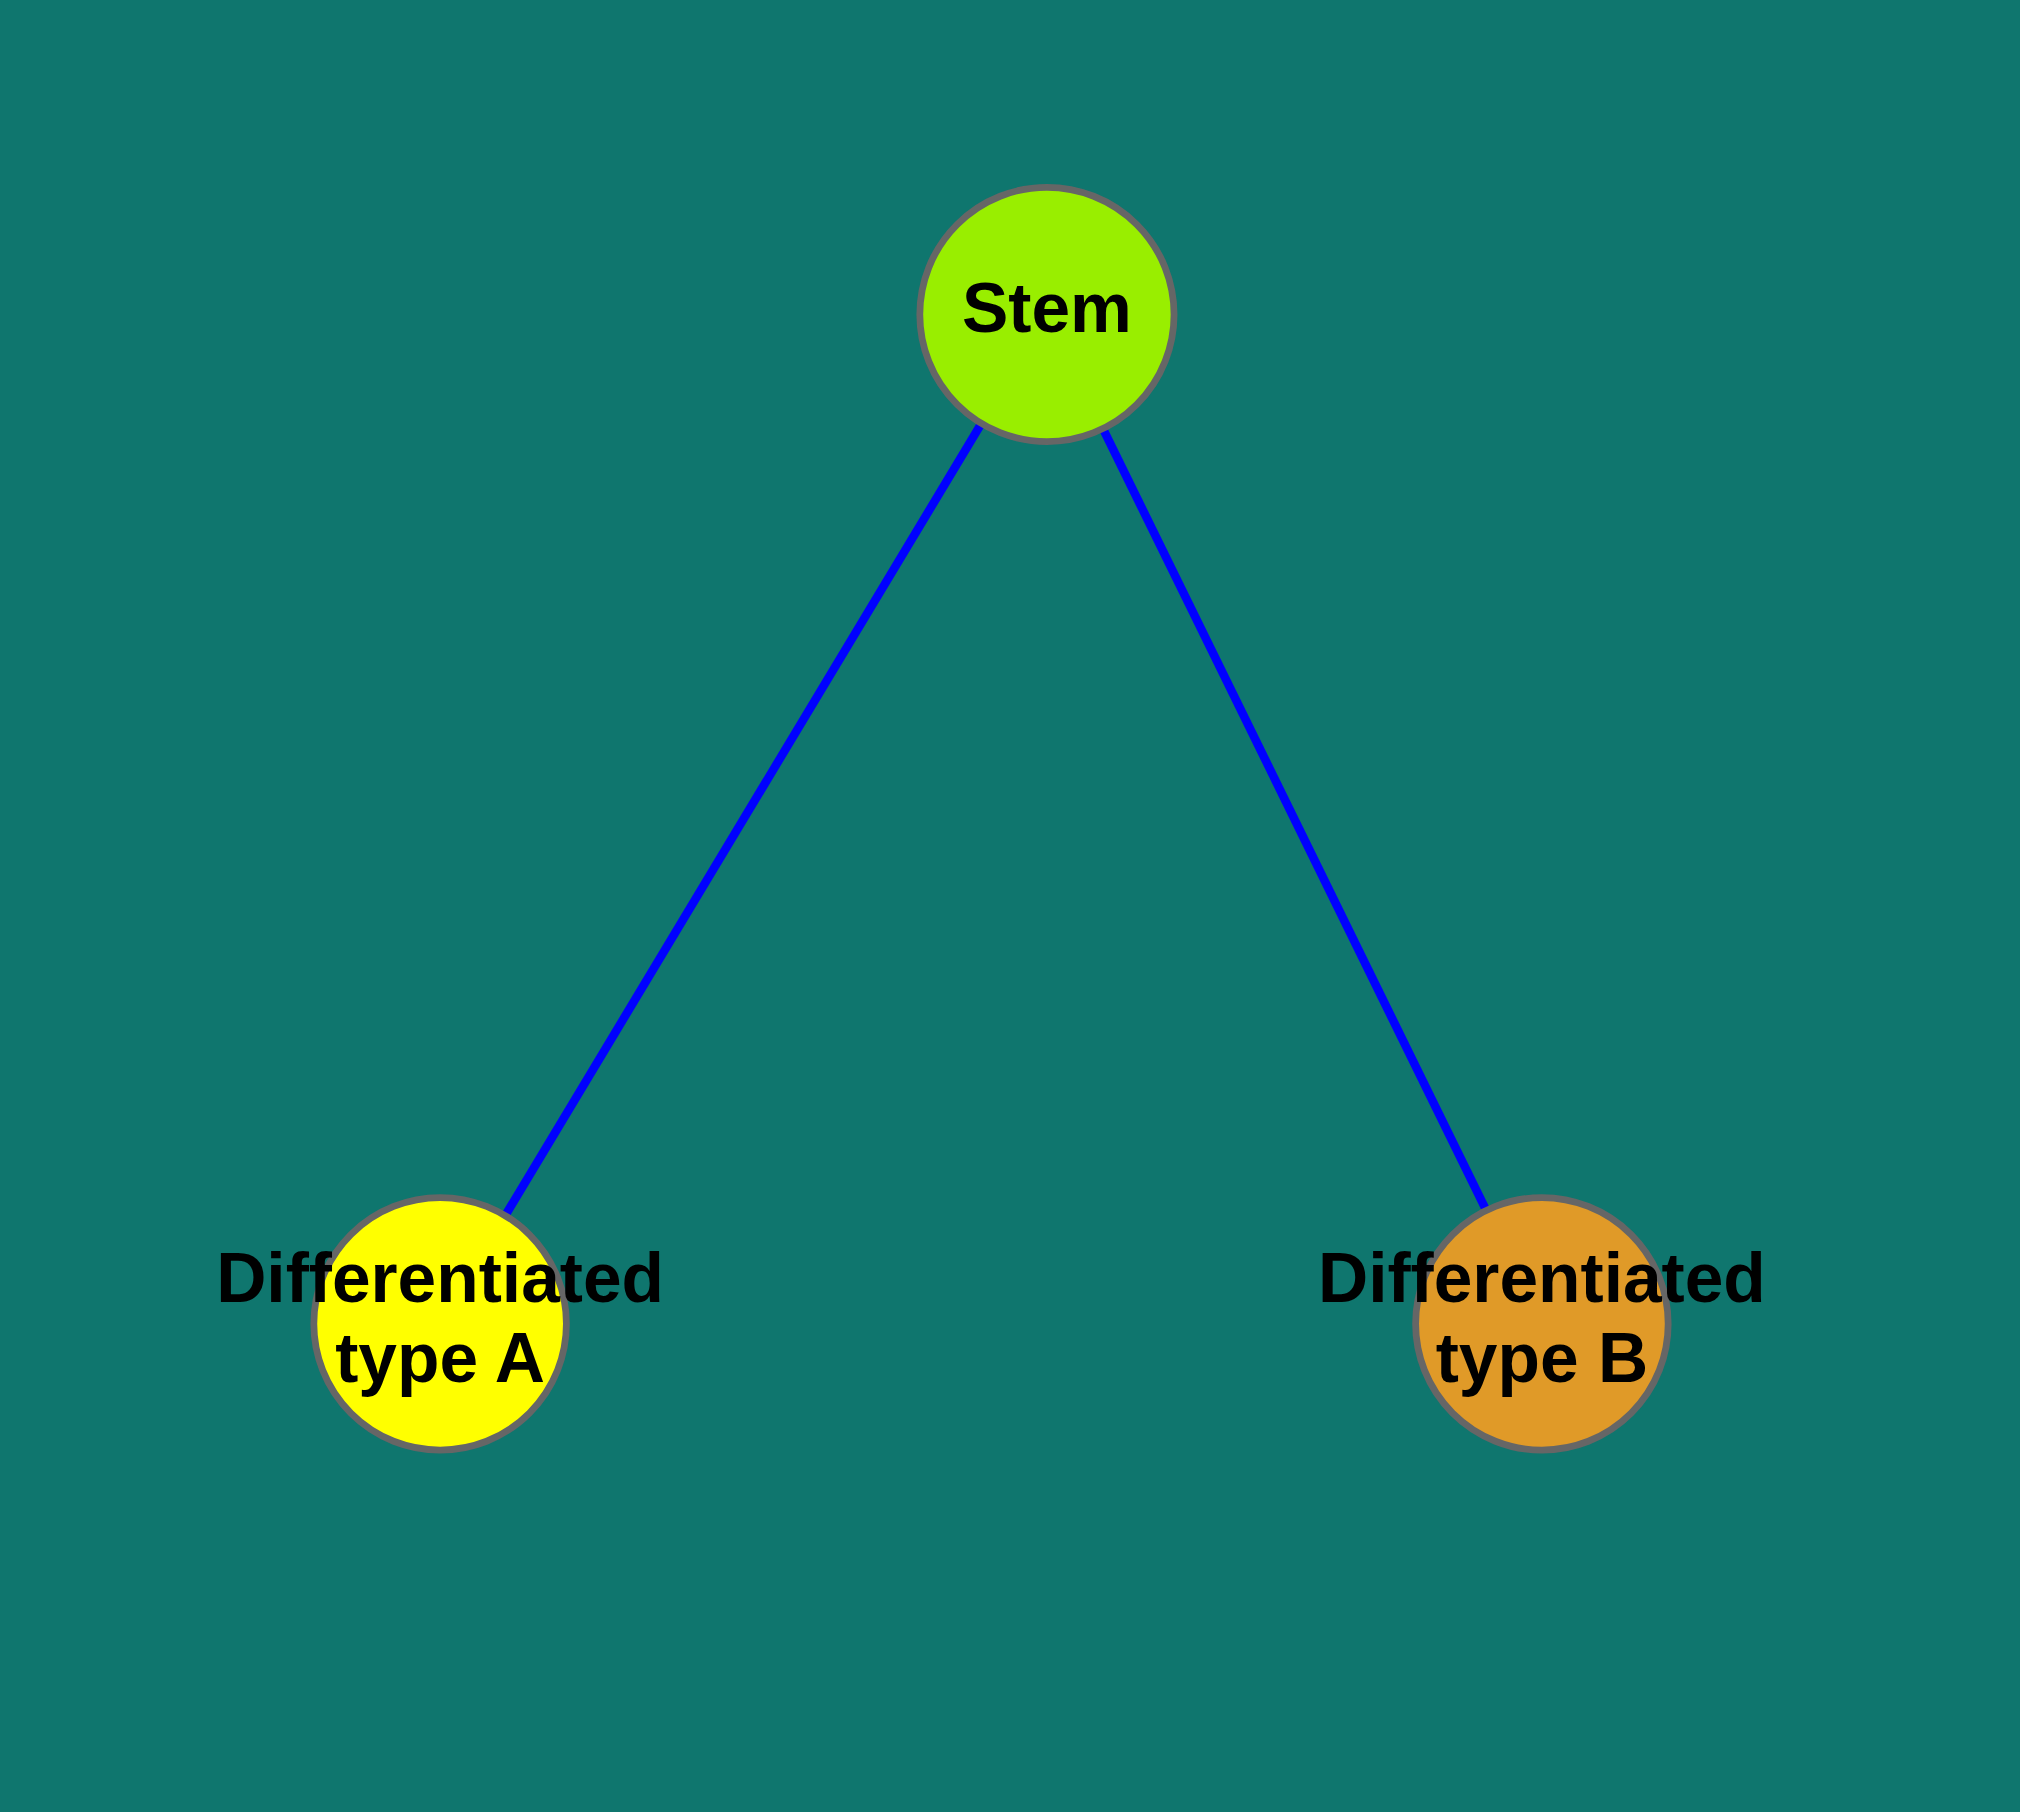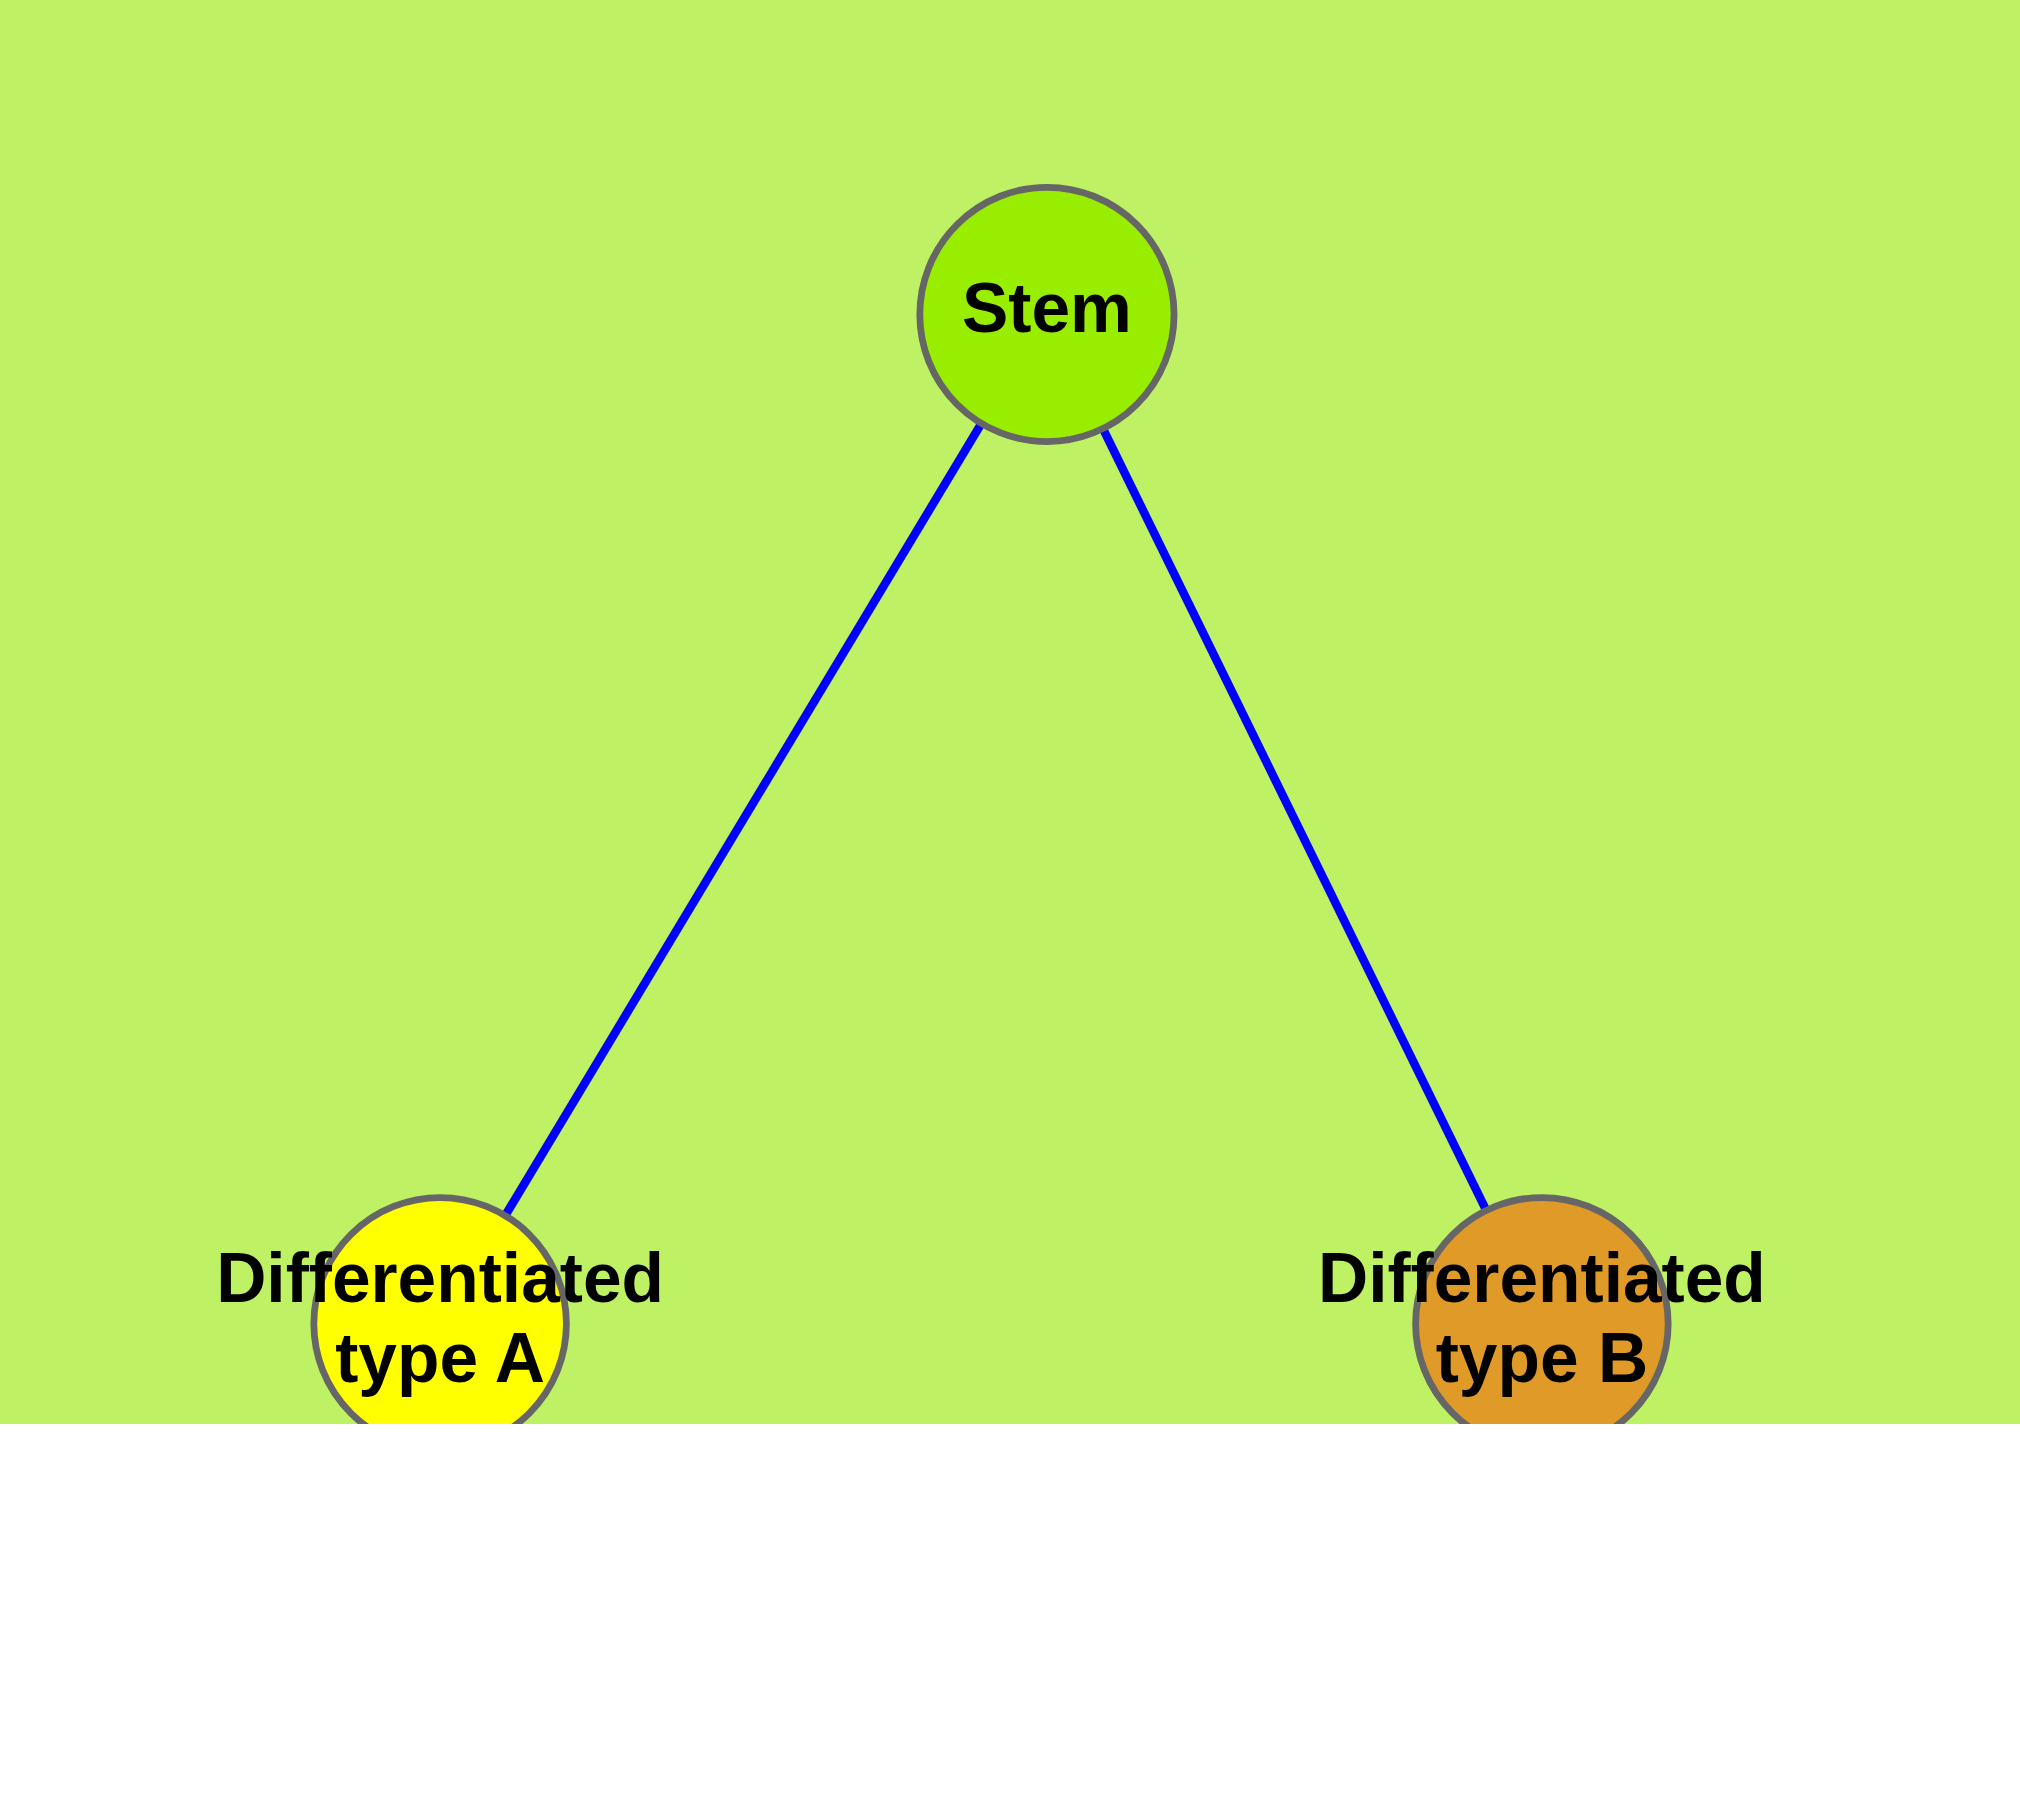--- a/index.html
+++ b/index.html
@@ -34,21 +34,21 @@
     font-weight: bold;
     fill: #000000;
     text-anchor: middle;
     dominant-baseline: middle;
     paint-order: normal;
   }
 </style>
 </head>
 <body>
 
-<div id="canvas" style="width: 2021px; height: 1424px; background: #bef264;">
+<div id="canvas" style="width: 2021px; height: 1812px; background: #0f766e;">
   <svg id="graph-svg" viewBox="0 0 2384 2138" style="width: 2021px; height: 1812px;">
 
     <g>
       <line class="edge-line" x1="1235" y1="371" x2="519" y2="1562" stroke="#0000ff" stroke-width="10"></line>
       <line class="edge-line" x1="1235" y1="371" x2="1819" y2="1562" stroke="#0000ff" stroke-width="10"></line>
     </g>
 
     <g>
       <g>
         <circle class="node-circle" cx="1235" cy="371" r="150" fill="#99ee00" stroke="#666666" stroke-width="8"></circle>

